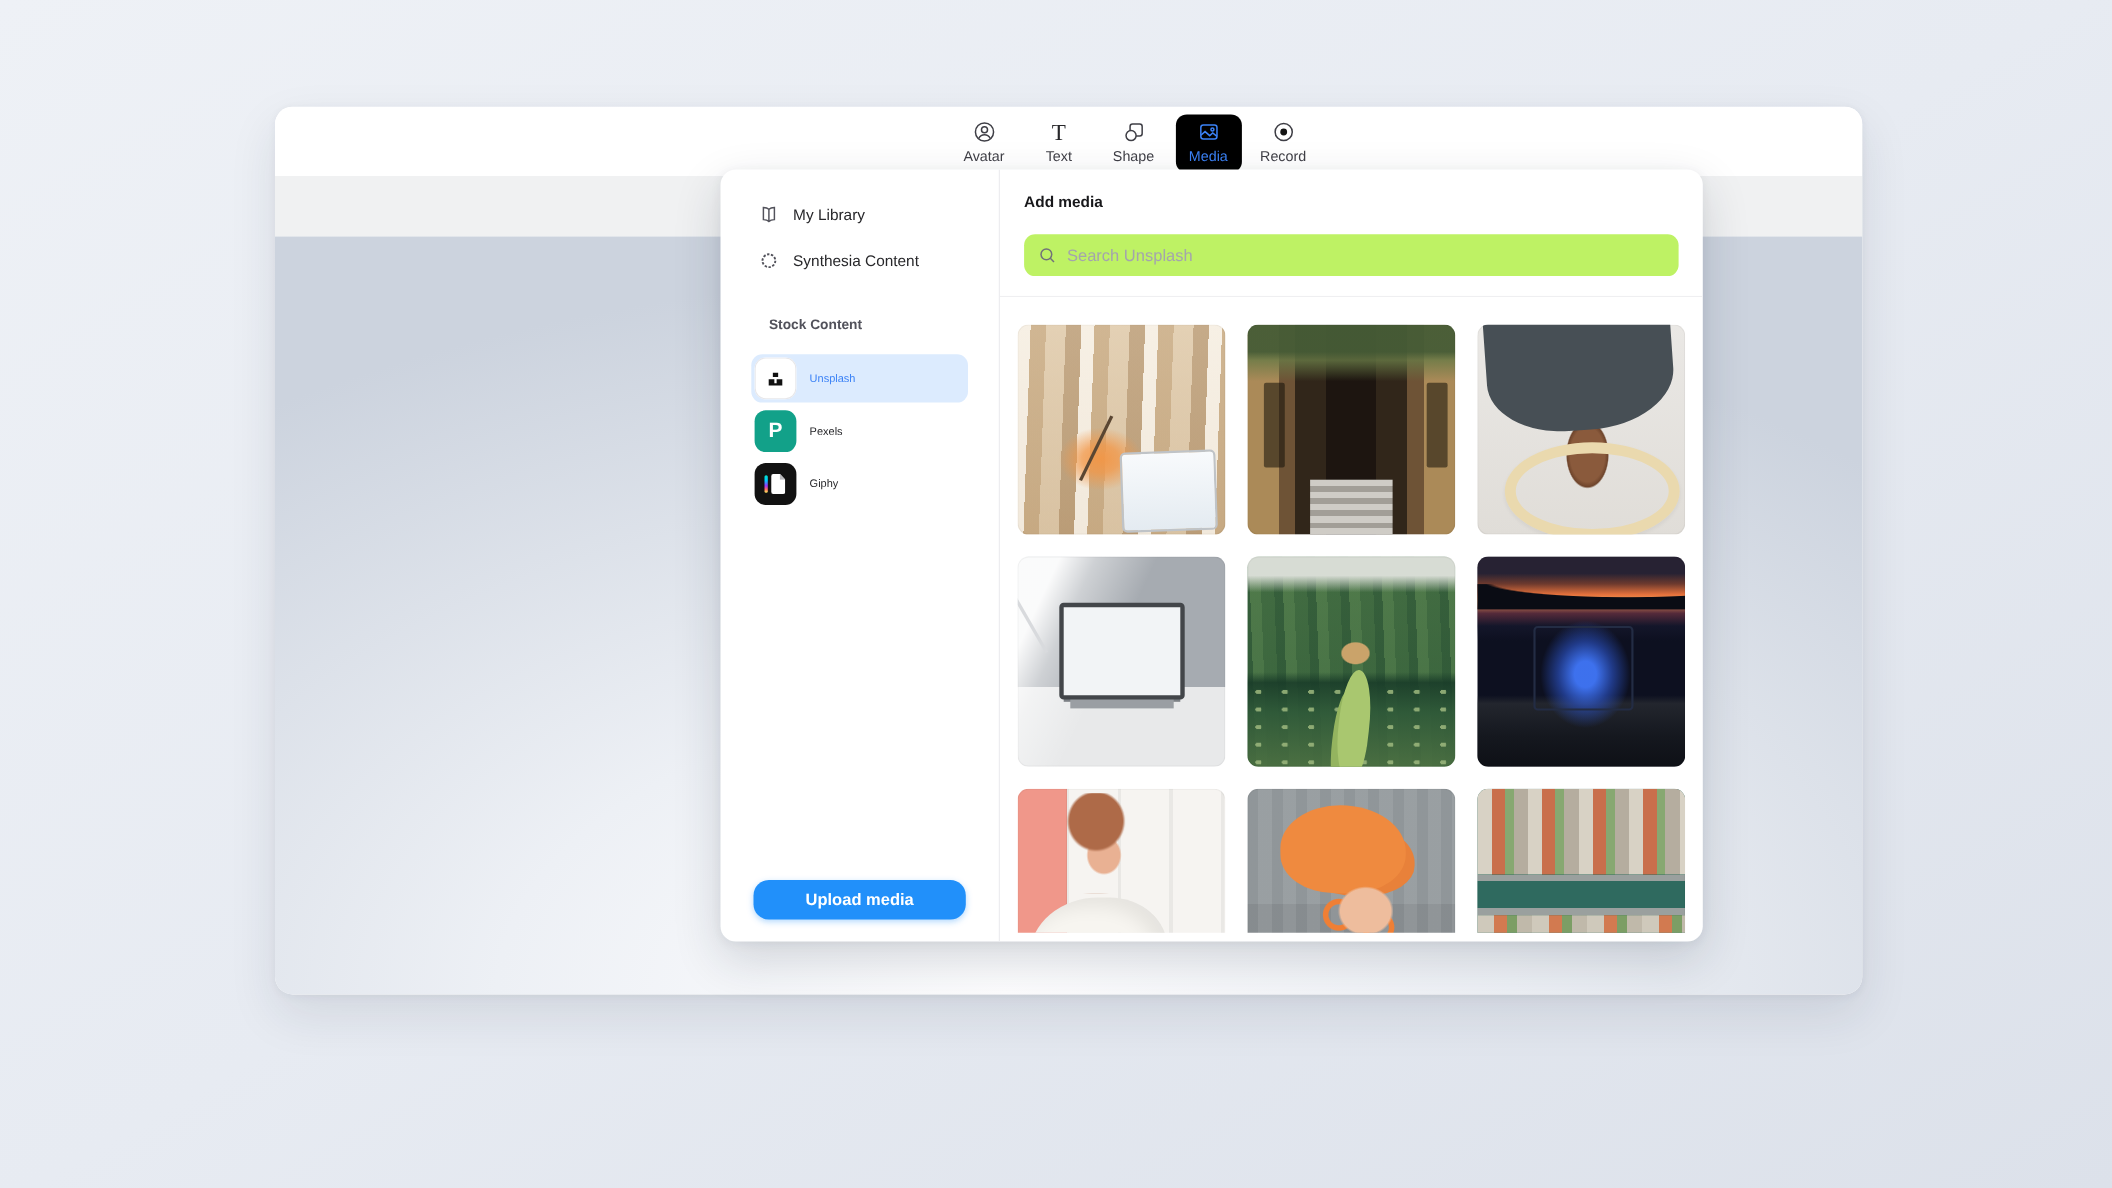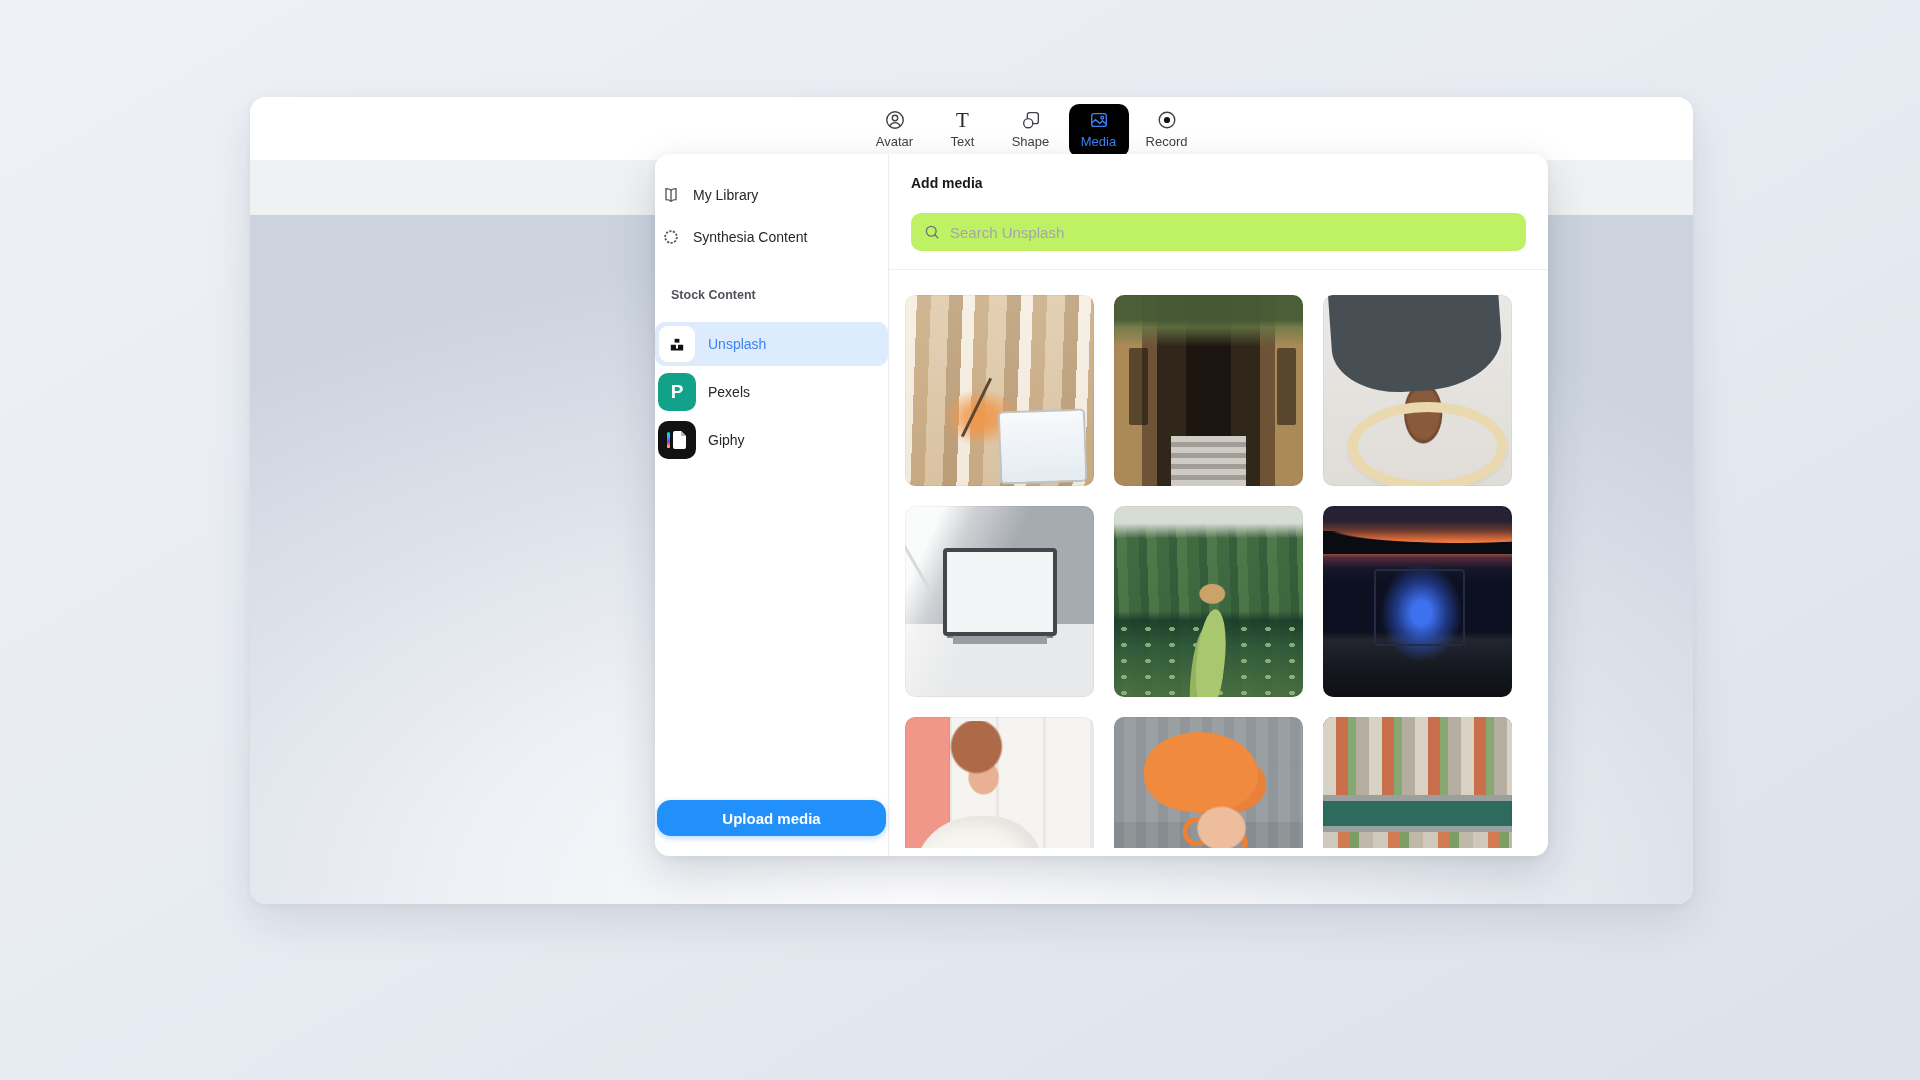--- a/index.html
+++ b/index.html
@@ -27,33 +27,33 @@
 
   .stripe { position:absolute; left:0; right:0; top:63px; height:55px; background:#f0f1f2; }
   .canvas { position:absolute; left:0; right:0; top:118px; bottom:0;
     background:radial-gradient(80% 95% at 46% 100%, #fdfdfe 0%, #edf0f5 40%, #ccd3de 100%); }
 
   
   .panel { position:absolute; left:655px; top:154px; width:893px; height:702px;
     background:#fff; border-radius:14px; display:flex; overflow:hidden; z-index:5;
     box-shadow:0 16px 44px rgba(25,35,55,.16), 0 2px 10px rgba(25,35,55,.06); }
 
-  .nav-col { width:234px; border-right:1px solid #ececef; display:flex; flex-direction:column;
-    padding:22px 0 20px; }
+  .nav-col { width:254px; border-right:1px solid #ececef; display:flex; flex-direction:column;
+    padding:22px 28px 20px; }
   .nav-item { display:flex; align-items:center; gap:12px; height:38px; margin-bottom:4px;
     padding:0 6px; border-radius:8px; cursor:pointer; }
   .nav-item svg { width:20px; height:20px; stroke:#52525b; fill:none; stroke-width:1.6; }
   .nav-label { font-size:14px; color:#27272a; }
   .stock-header { margin:28px 0 0 16px; font-size:12.5px; font-weight:700; color:#52525b; height:18px; }
   .stock-list { margin-top:16px; }
   .stock-item { display:flex; align-items:center; gap:12px; height:44px; margin-bottom:4px;
     padding:3px; border-radius:10px; cursor:pointer; }
   .stock-item.selected { background:#dcebfe; }
   .stock-item.selected .stock-label { color:#3b82f6; }
-  .stock-label { font-size:14px; color:#27272a; }
+  .stock-label { font-size:10px; color:#27272a; }
   .brand-tile { width:38px; height:38px; border-radius:10px; flex:0 0 38px;
     display:flex; align-items:center; justify-content:center; position:relative; }
   .tile-bordered { background:#fff; box-shadow:inset 0 0 0 1px #e7e7ea; }
   .pexels-p { color:#fff; font-weight:700; font-size:19px; }
   .giphy-bar { position:absolute; left:9px; top:11px; width:3px; height:16px; border-radius:2px;
     background:linear-gradient(180deg,#00e6cc 0%,#00ccff 30%,#9933ff 60%,#ff6666 80%,#fff35c 100%); }
   .giphy-doc { position:absolute; left:15px; top:10px; width:13px; height:18px; background:#fff;
     border-radius:2px; clip-path:polygon(0 0,62% 0,100% 28%,100% 100%,0 100%); }
   .giphy-doc::after { content:""; position:absolute; right:0; top:0; width:5px; height:5px; background:#b9b9bd; }
   .spacer { flex:1; }

